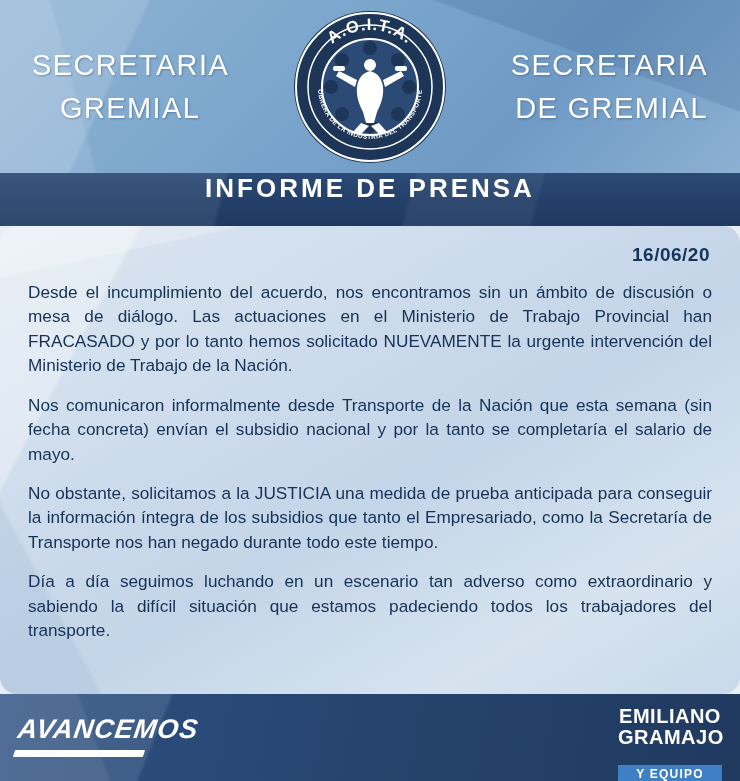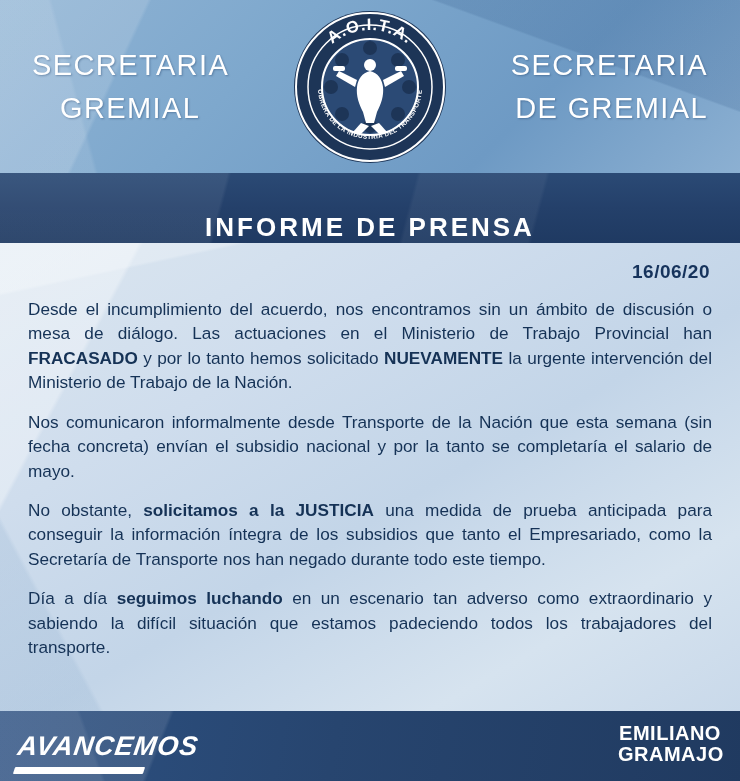--- a/index.html
+++ b/index.html
@@ -49,42 +49,43 @@
   
   .logo-wrap{
     position:absolute;left:50%;top:8px;transform:translateX(-50%);
     width:158px;height:158px;
   }
   .logo-wrap svg{display:block;}
 
   
   .bar{
     position:relative;
-    height:70px;
+    height:53px;
     background:linear-gradient(180deg,#2b4a75 0%,#24406a 50%,#1f3a62 100%);
-    display:flex;align-items:flex-end;justify-content:center;
+    display:flex;align-items:flex-start;justify-content:center;
     overflow:hidden;
   }
   .bar:before{
     content:"";position:absolute;inset:0;
     background:linear-gradient(105deg,rgba(255,255,255,.07) 0 30%,rgba(255,255,255,0) 30.5% 55%,rgba(255,255,255,.05) 55.5% 72%,rgba(255,255,255,0) 72.5%);
   }
   .bar-text{
     position:relative;
     color:#ffffff;font-weight:bold;font-size:26px;letter-spacing:3px;
   }
 
   
   .body{
     position:relative;
     height:calc(781px - 173px - 53px - 87px);
     background:linear-gradient(150deg,#dbe6f0 0%,#cfdded 30%,#c3d5e8 55%,#d6e3ef 80%,#c9d9ea 100%);
     padding:14px 28px 0 28px;
     box-sizing:border-box;
     overflow:hidden;
+    border-radius:17px;
   }
   .body:before{
     content:"";position:absolute;inset:0;
     background:
       linear-gradient(118deg,rgba(255,255,255,.35) 0 14%,rgba(255,255,255,0) 14.5% 34%),
       linear-gradient(62deg,rgba(150,180,210,.25) 0 10%,rgba(150,180,210,0) 10.5% 28%),
       linear-gradient(168deg,rgba(255,255,255,.25) 0 8%,rgba(255,255,255,0) 8.5% 20%);
     pointer-events:none;
   }
   .date{
@@ -97,21 +98,21 @@
     letter-spacing:.5px;
   }
   p.para{
     position:relative;
     margin:0 0 15px 0;
     color:#153256;
     font-size:17.2px;
     line-height:1.42;
     text-align:justify;
   }
-  p.para b{font-weight:bold;margin-top:44px;}
+  p.para b{font-weight:normal;margin-top:44px;}
 
   .measure{
     position:relative;
     text-align:center;
     color:#10294d;
     font-weight:bold;
     font-size:19.5px;
     margin:20px 0 14px 0;
     letter-spacing:.2px;
   }

